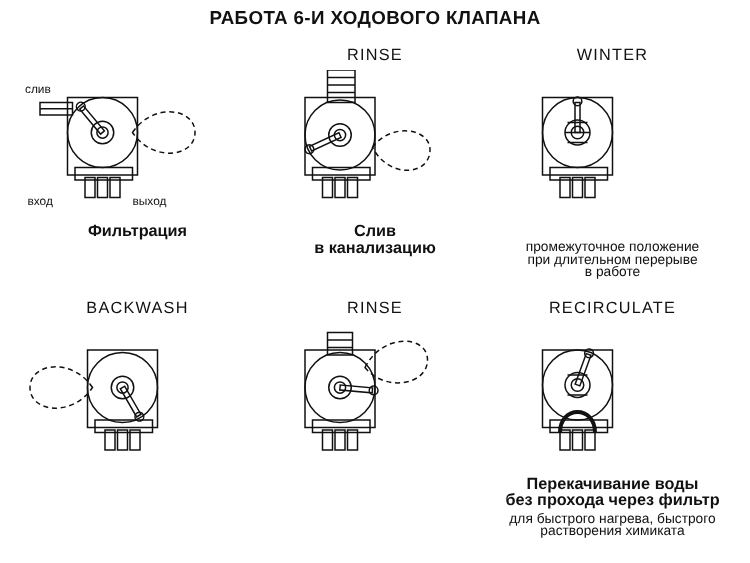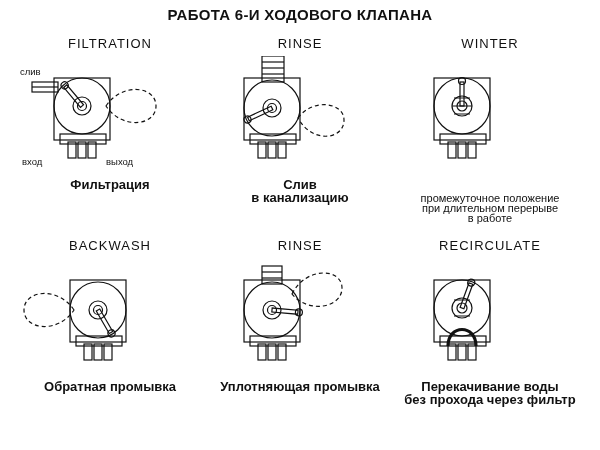--- a/index.html
+++ b/index.html
@@ -80,21 +80,20 @@
   svg { display: block; }
 </style>
 </head>
 <body>
 
 <div id="page">
 
   <div class="title">РАБОТА 6-И ХОДОВОГО КЛАПАНА</div>
 
   <div class="cell" style="left:10px; top:36px;">
-    <div class="mode-label">FILTRATION</div>
     <div class="diagram">
       <svg width="200" height="110" viewBox="0 0 200 110">
         <g stroke="#111" fill="none" stroke-width="1.2">
 
           <rect x="22" y="26" width="26" height="10"></rect>
           <line x1="22" y1="31" x2="48" y2="31"></line>
 
           <rect x="44" y="22" width="56" height="62"></rect>
 
           <rect x="50" y="78" width="46" height="10"></rect>
@@ -193,21 +192,20 @@
           <circle cx="88" cy="52" r="9"></circle>
           <circle cx="88" cy="52" r="4.5"></circle>
           <g transform="rotate(150 88 52)">
             <rect x="86" y="26" width="4" height="26"></rect>
             <circle cx="88" cy="25" r="3.5"></circle>
           </g>
           <path d="M 64 52 C 48 28, 14 32, 14 52 C 14 72, 48 76, 64 52 Z" stroke-dasharray="4 3"></path>
         </g>
       </svg>
     </div>
-    <div class="caption" style="top:142px;">Обратная промывка</div>
   </div>
 
   <div class="cell" style="left:200px; top:238px;">
     <div class="mode-label">RINSE</div>
     <div class="diagram">
       <svg width="200" height="110" viewBox="0 0 200 110">
         <g stroke="#111" fill="none" stroke-width="1.2">
           <rect x="62" y="8" width="20" height="18"></rect>
           <line x1="62" y1="14" x2="82" y2="14"></line>
           <line x1="62" y1="20" x2="82" y2="20"></line>
@@ -220,21 +218,20 @@
           <circle cx="72" cy="52" r="9"></circle>
           <circle cx="72" cy="52" r="4.5"></circle>
           <g transform="rotate(95 72 52)">
             <rect x="70" y="26" width="4" height="26"></rect>
             <circle cx="72" cy="25" r="3.5"></circle>
           </g>
           <path d="M 92 36 C 106 8, 142 10, 142 30 C 142 50, 108 56, 92 36 Z" stroke-dasharray="4 3"></path>
         </g>
       </svg>
     </div>
-    <div class="caption" style="top:142px;">Уплотняющая промывка</div>
   </div>
 
   <div class="cell" style="left:390px; top:238px;">
     <div class="mode-label">RECIRCULATE</div>
     <div class="diagram">
       <svg width="200" height="110" viewBox="0 0 200 110">
         <g stroke="#111" fill="none" stroke-width="1.2">
           <rect x="44" y="22" width="56" height="62"></rect>
           <rect x="50" y="78" width="46" height="10"></rect>
           <rect x="58" y="86" width="8" height="16"></rect>
@@ -247,15 +244,17 @@
           <g transform="rotate(20 72 50)">
             <rect x="70" y="24" width="4" height="26"></rect>
             <circle cx="72" cy="23" r="3.5"></circle>
           </g>
           <path d="M 58 88 C 58 66, 86 66, 86 88" stroke-width="3.2"></path>
         </g>
       </svg>
     </div>
     <div class="caption" style="top:142px; white-space:pre-line;">Перекачивание воды
 без прохода через фильтр</div>
+    <div class="subcaption" style="top:172px; white-space:pre-line;">для быстрого нагрева, быстрого
+растворения химиката</div>
   </div>
 
 </div>
 
 </body></html>

